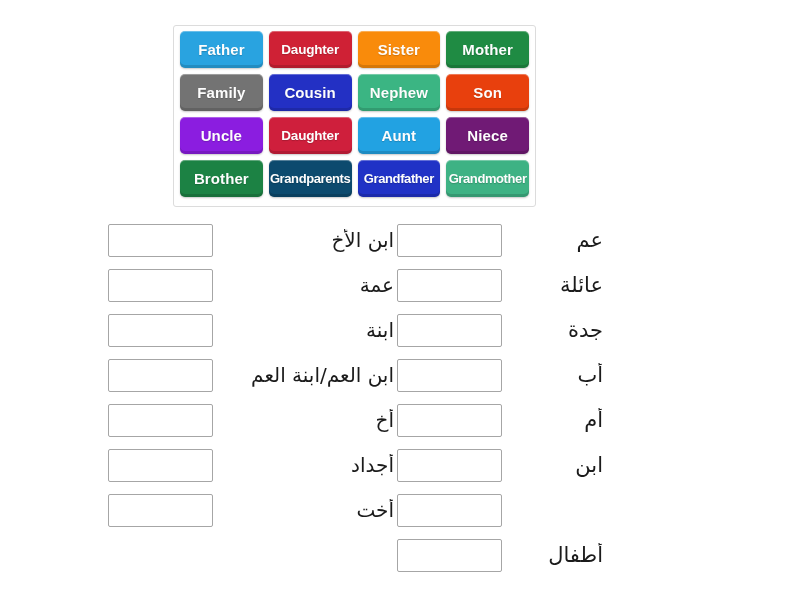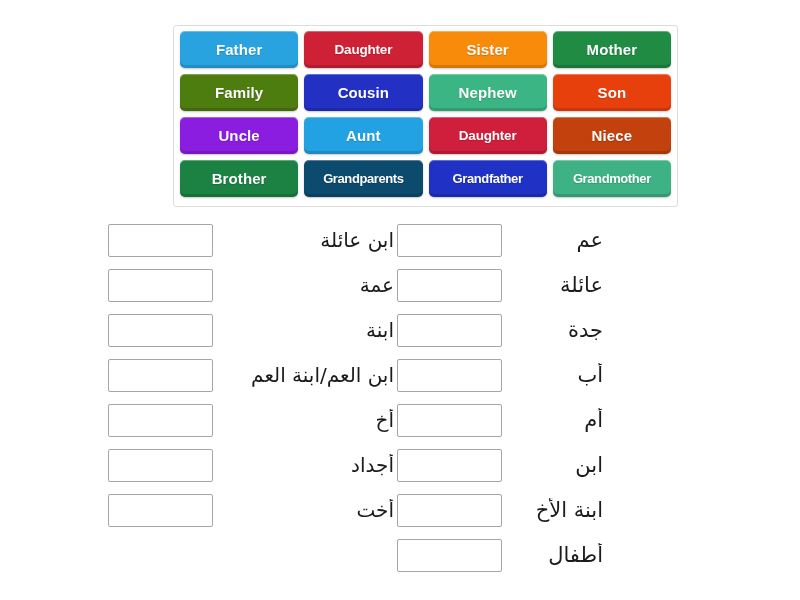--- a/index.html
+++ b/index.html
@@ -14,21 +14,21 @@
     font-family: "Liberation Sans", "DejaVu Sans", sans-serif;
     overflow: hidden;
     position: relative;
   }
 
   
   #tile-bank {
     position: absolute;
     left: 173px;
     top: 25px;
-    width: 505px;
+    width: 363px;
     height: 182px;
     box-sizing: border-box;
     background: #ffffff;
     border: 1px solid #dcdcdc;
     border-radius: 3px;
     padding: 5px 6px;
   }
   .tile-row {
     display: flex;
     gap: 6px;
@@ -113,44 +113,44 @@
 <body>
 
 <div id="tile-bank">
     <div class="tile-row">
       <div class="tile" style="background: rgb(41, 163, 224);">Father</div>
       <div class="tile long" style="background: rgb(207, 33, 53);">Daughter</div>
       <div class="tile" style="background: rgb(249, 139, 11);">Sister</div>
       <div class="tile" style="background: rgb(31, 139, 67);">Mother</div>
     </div>
     <div class="tile-row">
-      <div class="tile" style="background: #4d7c0f;">Family</div>
+      <div class="tile" style="background: #737373;">Family</div>
       <div class="tile" style="background: rgb(35, 48, 196);">Cousin</div>
       <div class="tile" style="background: rgb(59, 181, 131);">Nephew</div>
       <div class="tile" style="background: rgb(232, 64, 13);">Son</div>
     </div>
     <div class="tile-row">
       <div class="tile" style="background: rgb(139, 29, 224);">Uncle</div>
+      <div class="tile long" style="background: rgb(207, 31, 60);">Daughter</div>
       <div class="tile" style="background: rgb(34, 162, 226);">Aunt</div>
-      <div class="tile long" style="background: rgb(207, 31, 60);">Daughter</div>
-      <div class="tile" style="background: #c2410c;">Niece</div>
+      <div class="tile" style="background: #701a75;">Niece</div>
     </div>
     <div class="tile-row">
       <div class="tile" style="background: rgb(28, 130, 68);">Brother</div>
       <div class="tile xlong" style="background: #0c4a6e; text-align: center;">Grandparents</div>
       <div class="tile xlong" style="background: rgb(32, 50, 198);">Grandfather</div>
       <div class="tile xlong" style="background: rgb(62, 178, 132);">Grandmother</div>
     </div>
   </div>
 
 <div id="answer-area">
   <div class="answer-column" id="column-left">
       <div class="answer-row">
         <div class="drop-box"></div>
-        <div class="answer-label">ابن عائلة</div>
+        <div class="answer-label">ابن الأخ</div>
       </div>
       <div class="answer-row">
         <div class="drop-box"></div>
         <div class="answer-label">عمة</div>
       </div>
       <div class="answer-row">
         <div class="drop-box"></div>
         <div class="answer-label">ابنة</div>
       </div>
       <div class="answer-row">
@@ -190,20 +190,19 @@
       <div class="answer-row">
         <div class="drop-box"></div>
         <div class="answer-label">أم</div>
       </div>
       <div class="answer-row">
         <div class="drop-box"></div>
         <div class="answer-label">ابن</div>
       </div>
       <div class="answer-row">
         <div class="drop-box"></div>
-        <div class="answer-label">ابنة الأخ</div>
       </div>
       <div class="answer-row">
         <div class="drop-box"></div>
         <div class="answer-label">أطفال</div>
       </div>
     </div>
 </div>
 
 </body></html>

